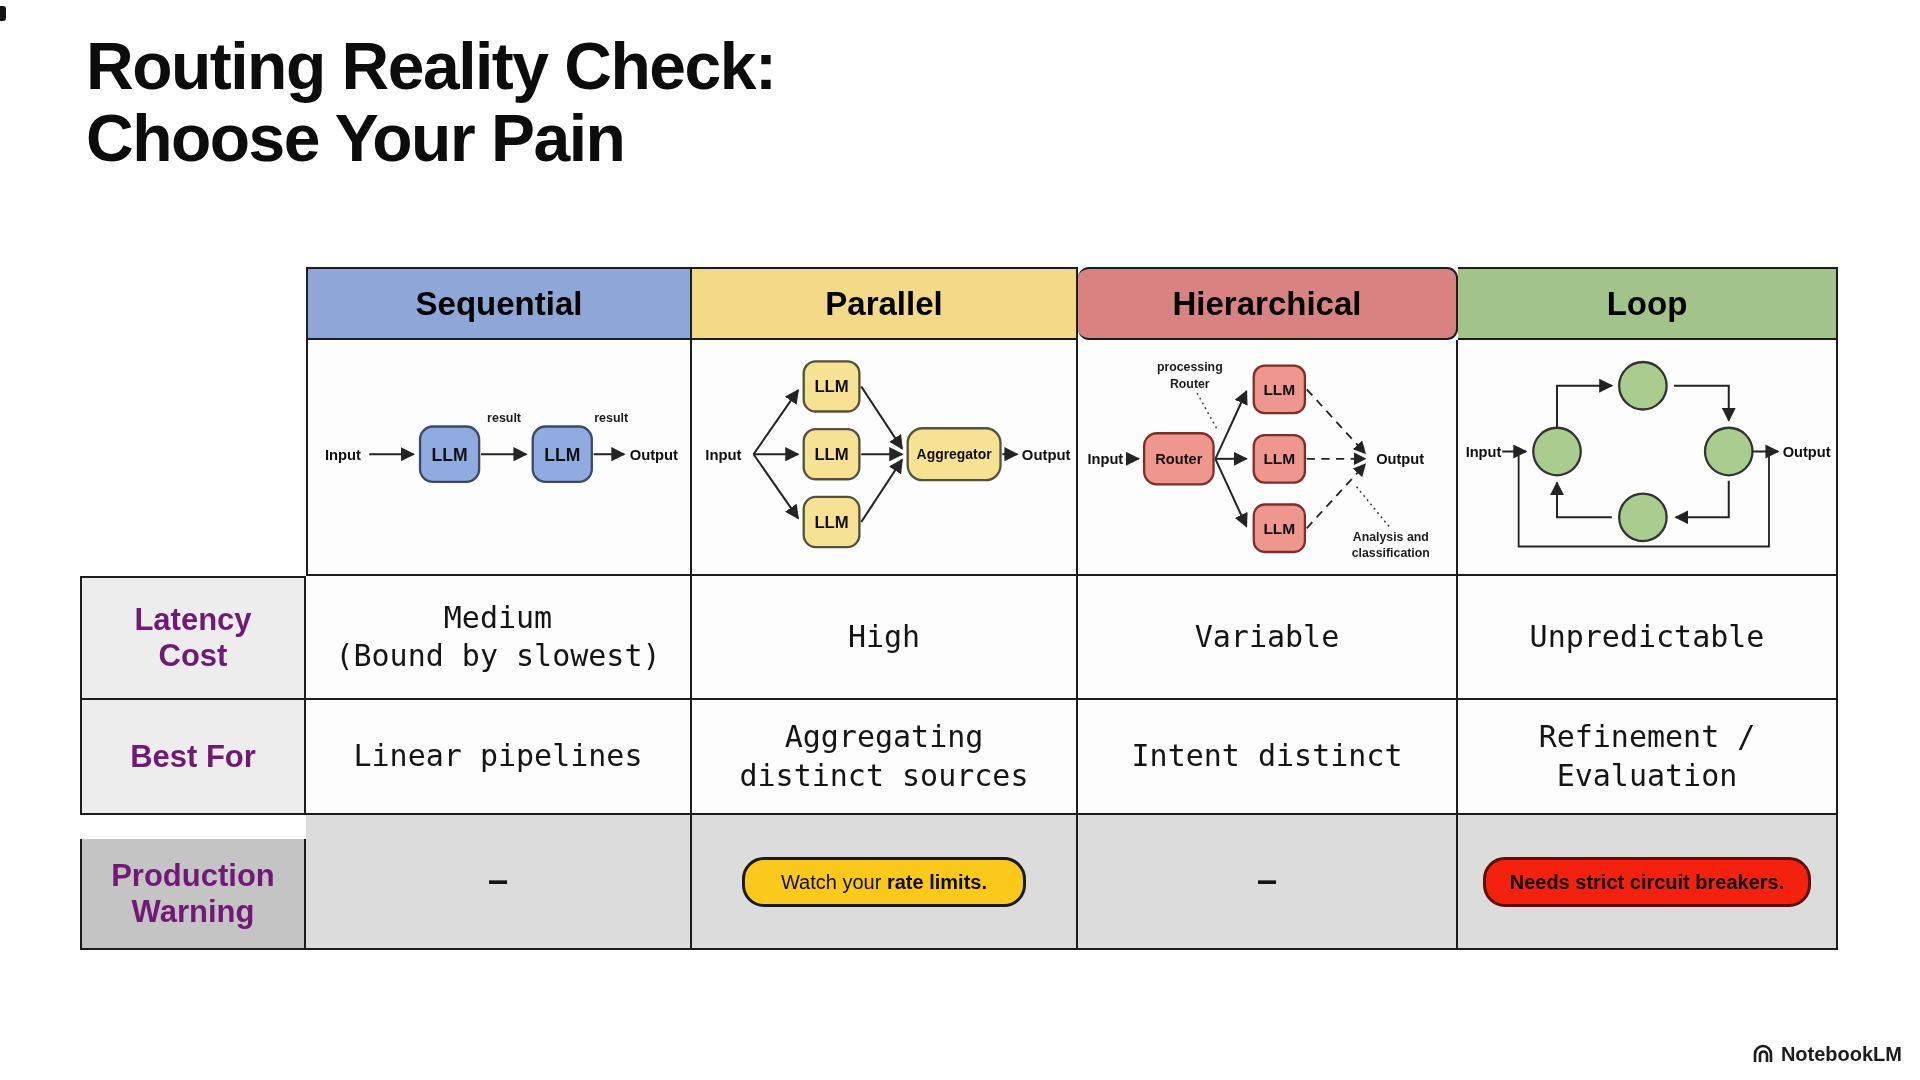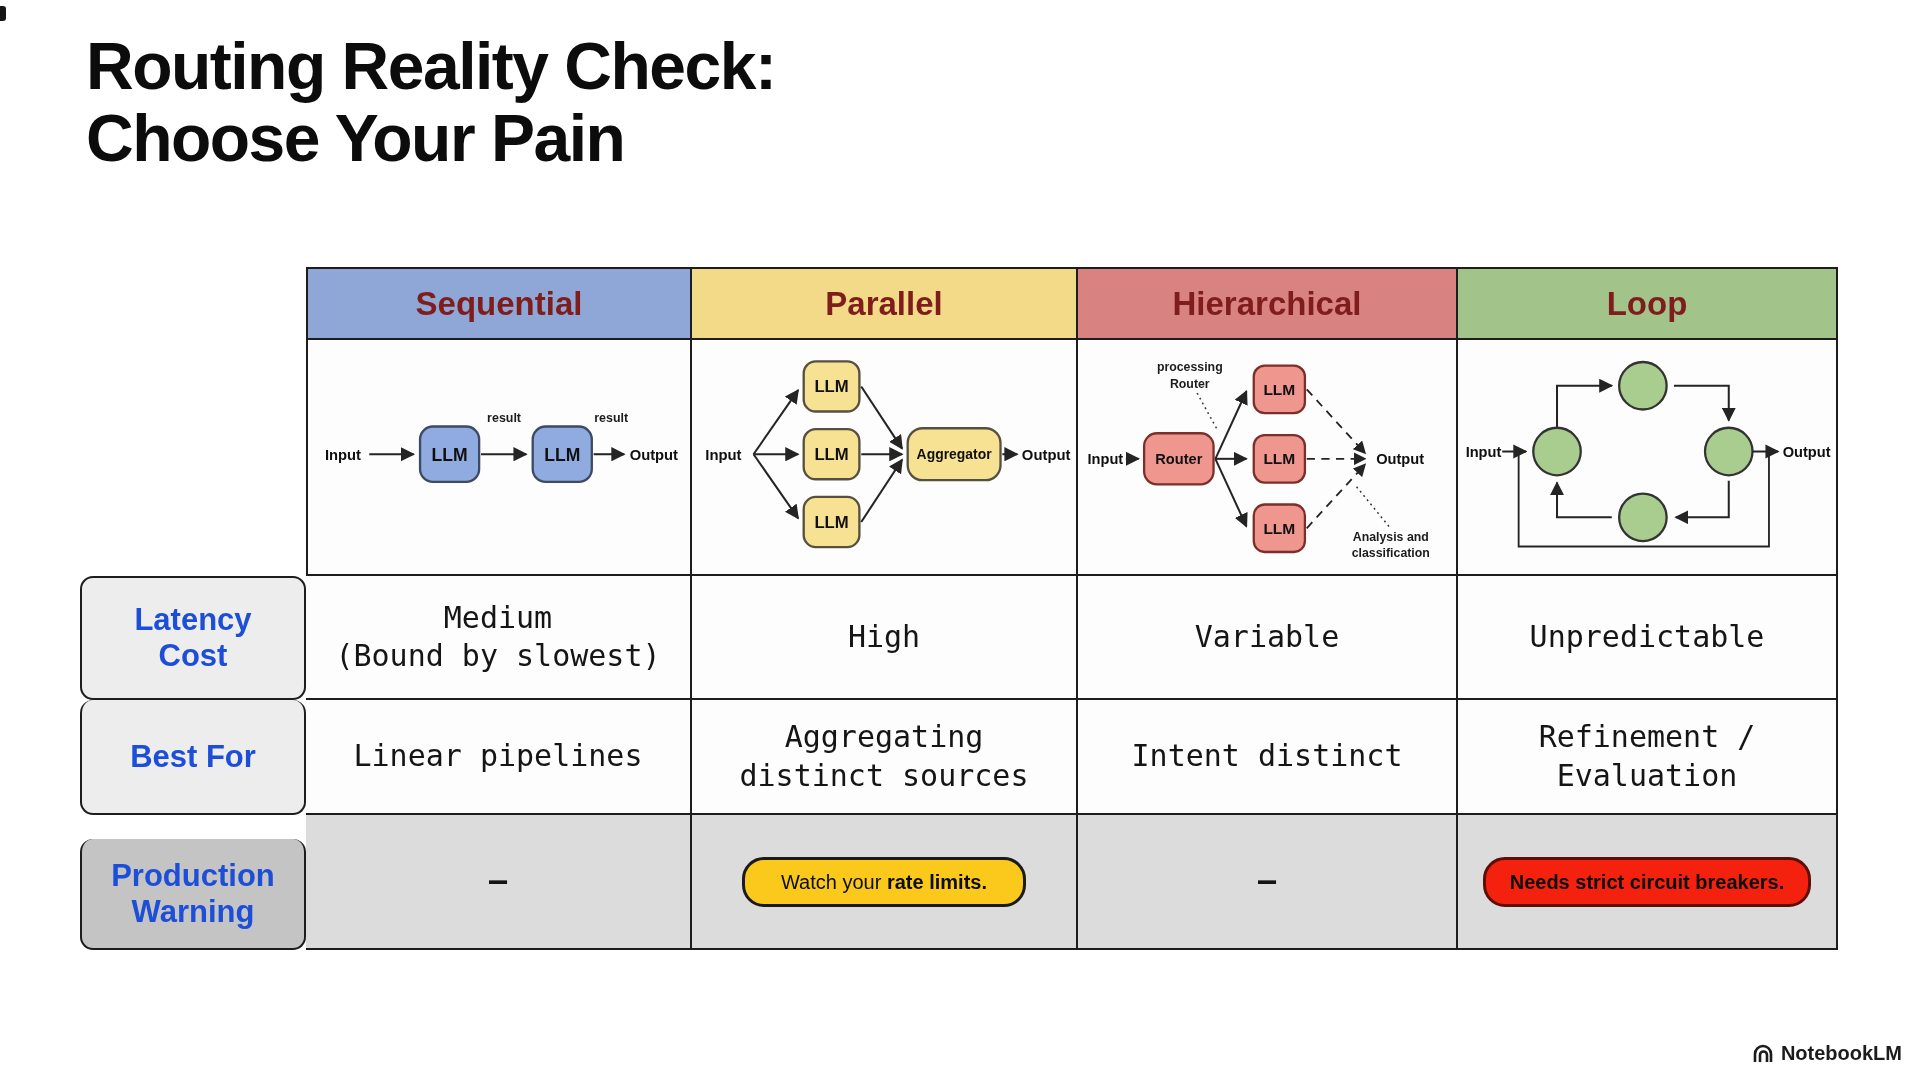--- a/index.html
+++ b/index.html
@@ -15,41 +15,41 @@
 
   
   .tbl{position:absolute;left:80px;top:267px;display:grid;
        grid-template-columns:226px 386px 386px 380px 380px;
        grid-template-rows:73px 236px 124px 115px 135px;}
   .cell{border-right:2px solid #1d1d1d;border-bottom:2px solid #1d1d1d;box-sizing:border-box;
         display:flex;align-items:center;justify-content:center;text-align:center;}
   .corner{border:none;background:transparent;}
   .bl{border-left:2px solid #1d1d1d;}
   .bt{border-top:2px solid #1d1d1d;}
-  .hcell{font-weight:700;font-size:33px;color:#7f1d1d;}
+  .hcell{font-weight:700;font-size:33px;color:#000000;}
   .h-seq{background:#8fa7d6;}
   .h-par{background:#f3da88;}
-  .h-hier{background:#d98282;}
+  .h-hier{background:#d98282;border-radius:11px;}
   .h-loop{background:#a2c38a;}
   .dcell{background:#fdfdfd;padding:4px;}
   .dcell svg{width:100%;height:100%;}
   .mono{font-family:"DejaVu Sans Mono", monospace;font-size:30px;color:#151515;line-height:1.28;}
-  .labcell{background:#ededed;font-weight:700;font-size:31px;line-height:1.15;color:#1d4ed8;border-radius:13px;}
+  .labcell{background:#ededed;font-weight:700;font-size:31px;line-height:1.15;color:#701a75;}
   .vcell{background:#fdfdfd;}
   .prod-lab{background:#c4c4c4;margin-top:24px;}
   .prod-val{background:#dcdcdc;}
   .badge{border:3px solid #1a1a1a;border-radius:22px;padding:10px 20px;font-size:20px;line-height:1.2;
          font-family:"Liberation Sans", sans-serif;color:#0d0d0d;}
   .badge-yellow{background:#fbc81c;width:238px;}
   .badge-yellow .b{font-weight:700;}
   .badge-red{background:#f5210f;border-color:#5c0e07;width:282px;font-weight:700;}
   .dash{font-weight:700;}
 
   
-  .brand{position:absolute;right:18px;bottom:14px;display:flex;align-items:flex-start;gap:6px;
+  .brand{position:absolute;right:18px;bottom:14px;display:flex;align-items:center;gap:6px;
          font-size:20px;font-weight:700;color:#1c1c1c;}
   .brand svg{display:block;}
 
   
   .dg-txt{font-family:"Liberation Sans", sans-serif;font-weight:600;font-size:16px;fill:#101010;}
   .dg-node{font-family:"Liberation Sans", sans-serif;font-weight:700;fill:#101010;}
   .dg-note{font-family:"Liberation Sans", sans-serif;font-weight:600;font-size:13.5px;fill:#1c1c1c;}
 </style>
 </head>
 <body>

